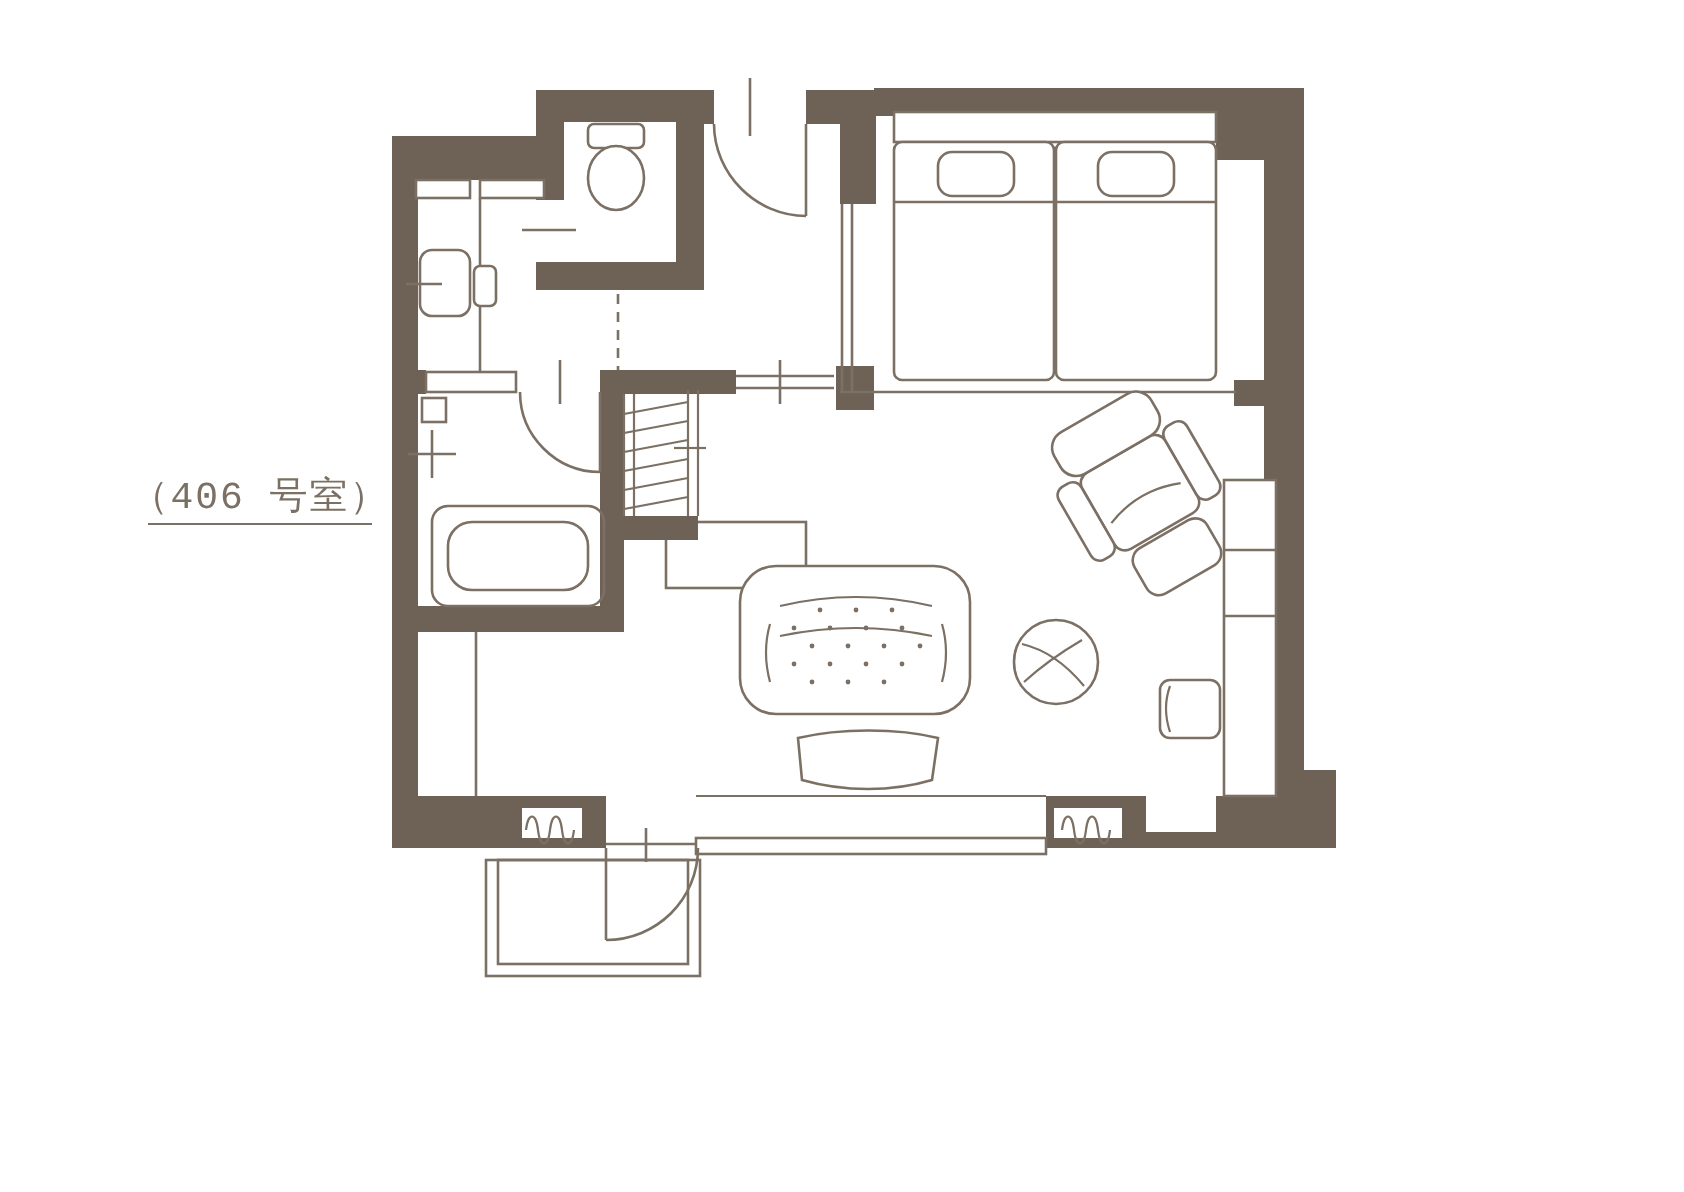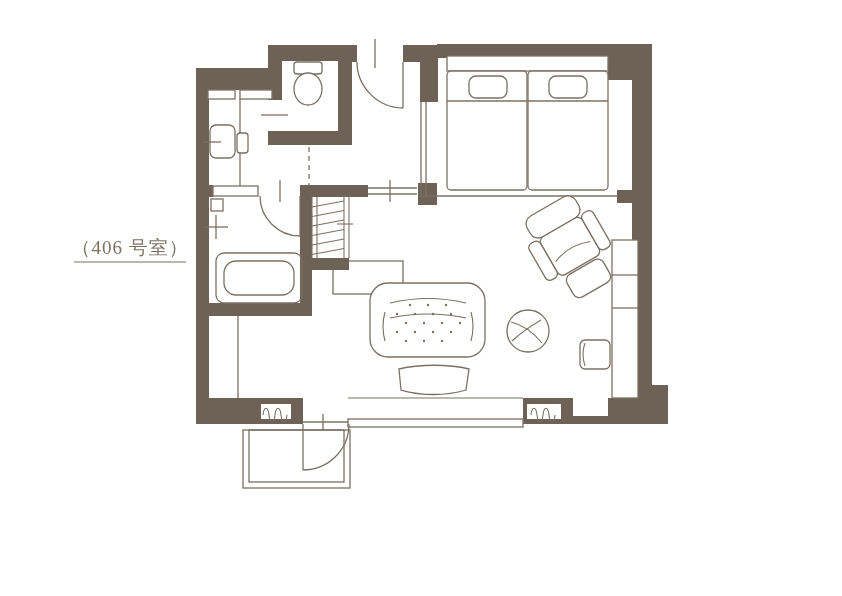--- a/index.html
+++ b/index.html
@@ -5,21 +5,21 @@
   :root{
     --wall:#6e6156;
     --line:#7c7064;
     --bg:#ffffff;
   }
   html,body{margin:0;padding:0;background:var(--bg);}
   .stage{
     position:relative;
     width:842px;height:596px;
     background:var(--bg);
-    font-family:Liberation Serif, serif;
+    font-family:Liberation Mono, monospace;
     overflow:hidden;
   }
   svg{display:block;width:842px;height:596px;}
   .wall{fill:var(--wall);stroke:none;}
   .recess{fill:var(--bg);stroke:none;}
   .ln{stroke:var(--line);stroke-width:1.3;fill:none;stroke-linecap:butt;}
   .lnr{stroke:var(--line);stroke-width:1.3;fill:#ffffff;}
   .lnn{stroke:var(--line);stroke-width:1.3;fill:none;}
   .thin{stroke:var(--line);stroke-width:1.1;fill:none;}
   .dash{stroke:var(--line);stroke-width:1.3;fill:none;stroke-dasharray:5 4;}

